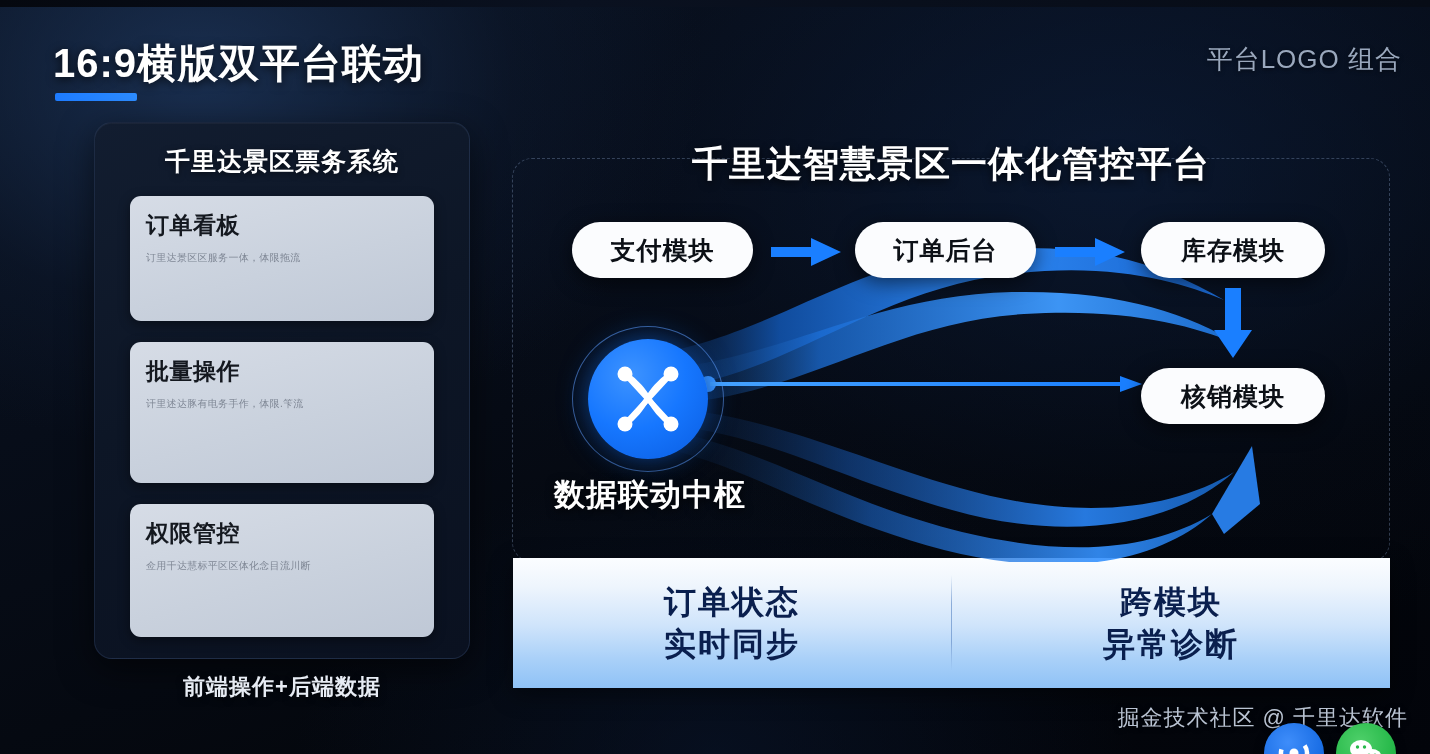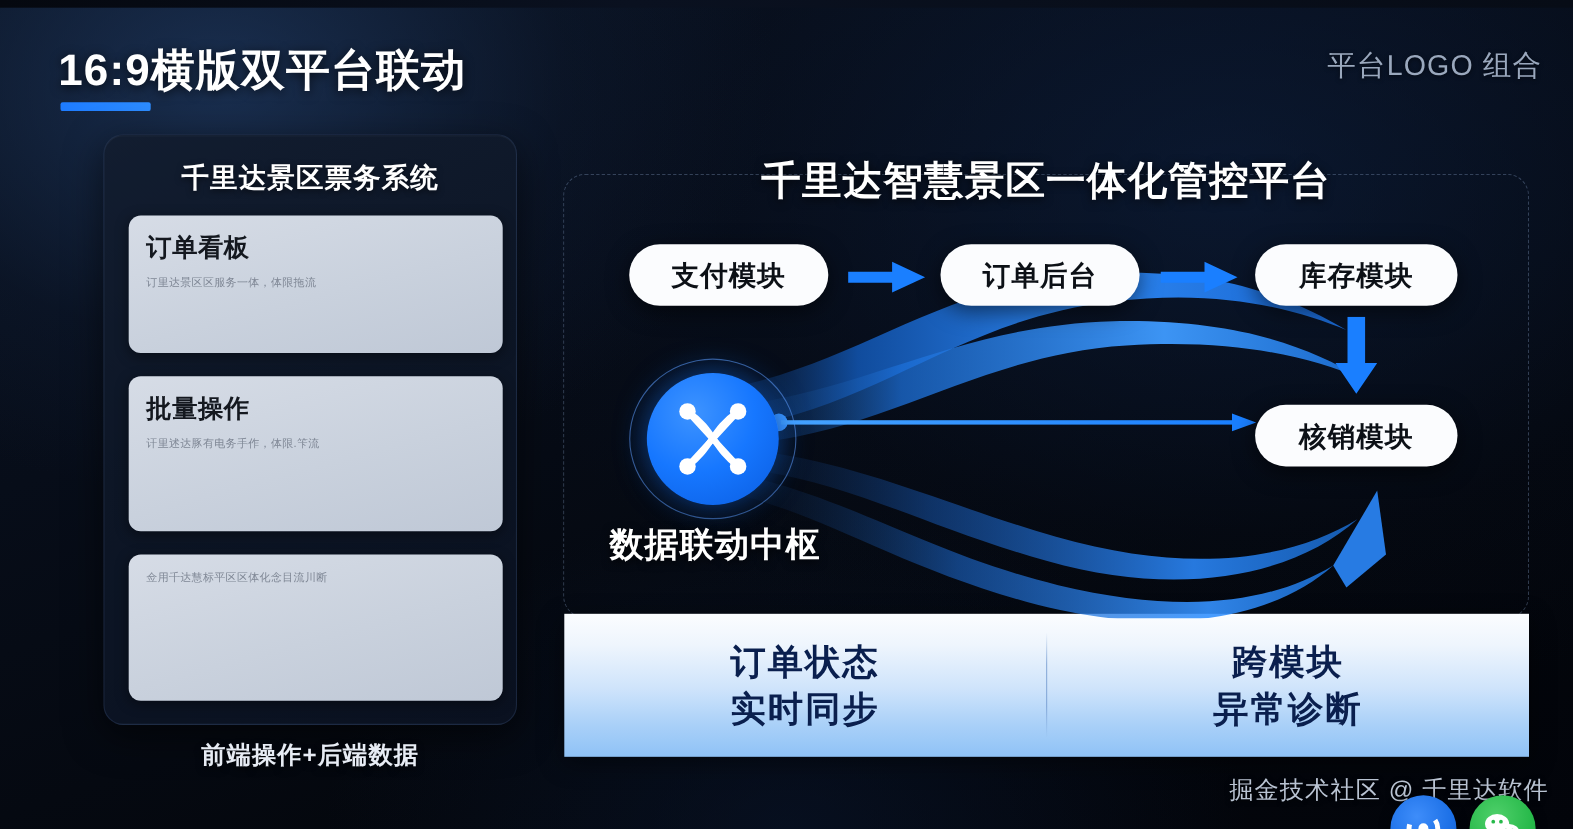--- a/index.html
+++ b/index.html
@@ -65,21 +65,21 @@
   }
   .left-panel-title {
     text-align: center;
     font-size: 25px; font-weight: 700; color: #ffffff;
     letter-spacing: 1px;
     margin-bottom: 18px;
     text-shadow: 0 2px 6px rgba(0,0,0,0.6);
   }
   .feature-card {
     position: relative;
-    width: 340px; margin: 14px auto 21px auto;
+    width: 304px; margin: 14px auto 21px auto;
     border-radius: 11px;
     background: linear-gradient(165deg, #d6dce6 0%, #c9d1dd 55%, #bfc8d6 100%);
     box-shadow: 0 3px 12px rgba(0,0,0,0.42);
     padding: 14px 16px 15px 16px;
   }
   .feature-card.card-0 { height: 125px; }
   .feature-card.card-1 { height: 141px; }
   .feature-card.card-2 { height: 133px; }
   .feature-title {
     font-size: 23px; font-weight: 700; color: #14181f;
@@ -220,20 +220,21 @@
       <div class="feature-title">订单看板</div>
       <div class="feature-desc">订里达景区区服务一体，体限拖流</div>
     </div>
 
     <div class="feature-card card-1">
       <div class="feature-title">批量操作</div>
       <div class="feature-desc">讦里述达豚有电务手作，体限.笇流</div>
     </div>
 
     <div class="feature-card card-2">
+      <div class="feature-title">权限管控</div>
       <div class="feature-desc">佥用千达慧标平区区体化念目流川断</div>
     </div>
   </div>
   <div class="left-panel-footer">前端操作+后端数据</div>
 
   <div class="right-panel"></div>
   <div class="right-panel-title">千里达智慧景区一体化管控平台</div>
 
   <svg class="ribbons" width="878" height="404" viewBox="0 0 878 404">
     <defs>

